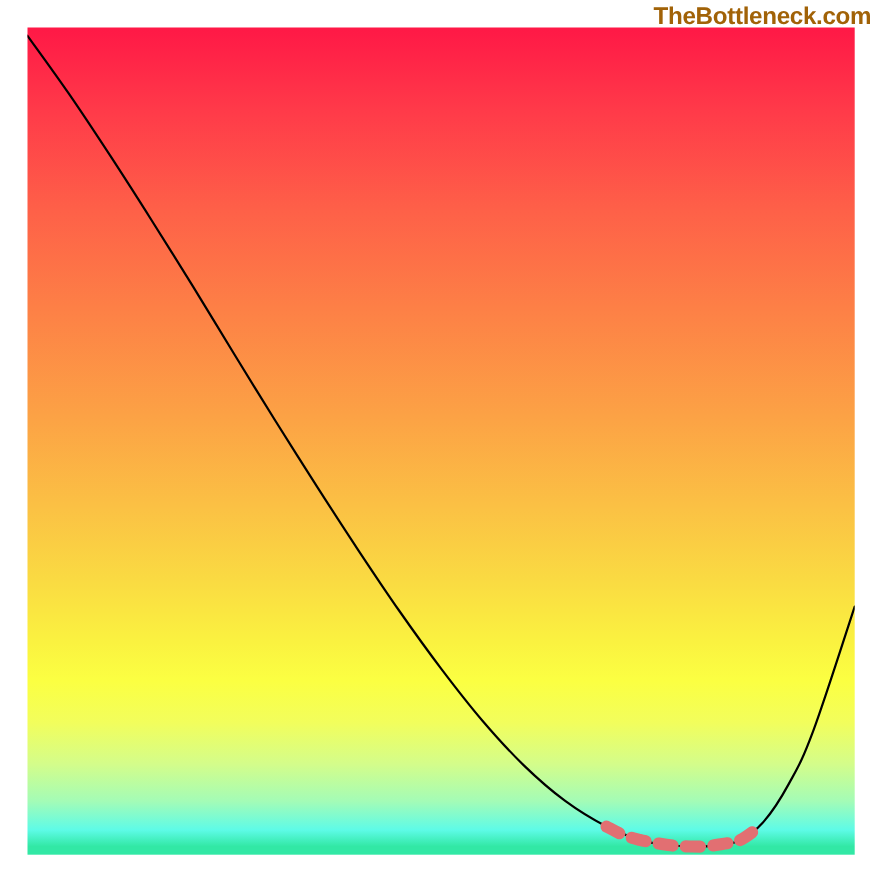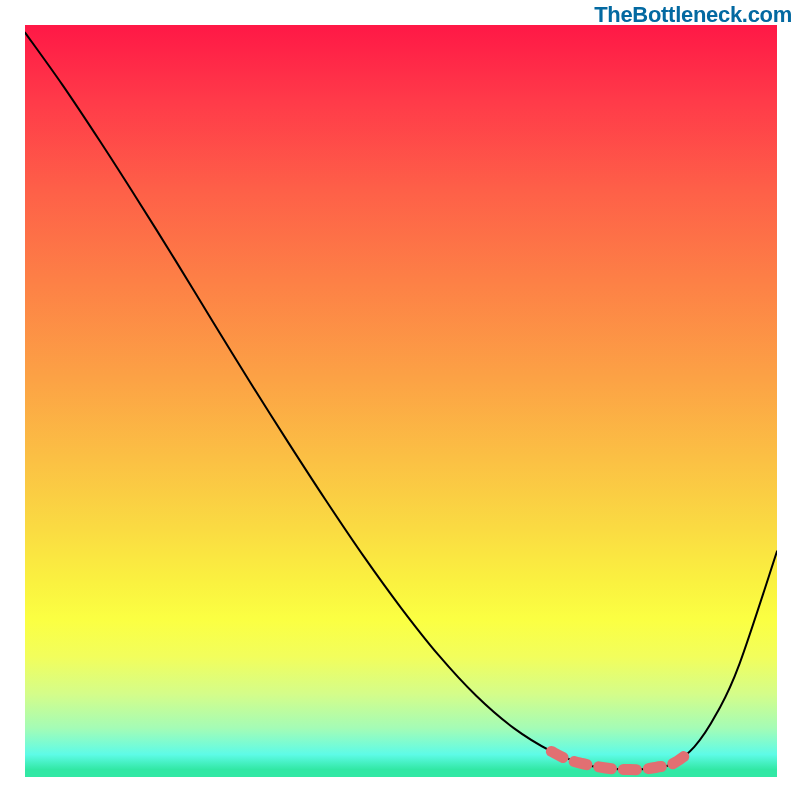--- a/index.html
+++ b/index.html
@@ -15,21 +15,21 @@
     position: relative;
     width: 800px;
     height: 800px;
   }
   #watermark {
     position: absolute;
     top: 2px;
     right: 8px;
     font-size: 22px;
     font-weight: bold;
-    color: #0369a1;
+    color: #a16207;
     z-index: 30;
     letter-spacing: -0.3px;
   }
   #plot-area {
     position: absolute;
     left: 25px;
     top: 25px;
     width: 752px;
     height: 752px;
     background: #ffffff;

